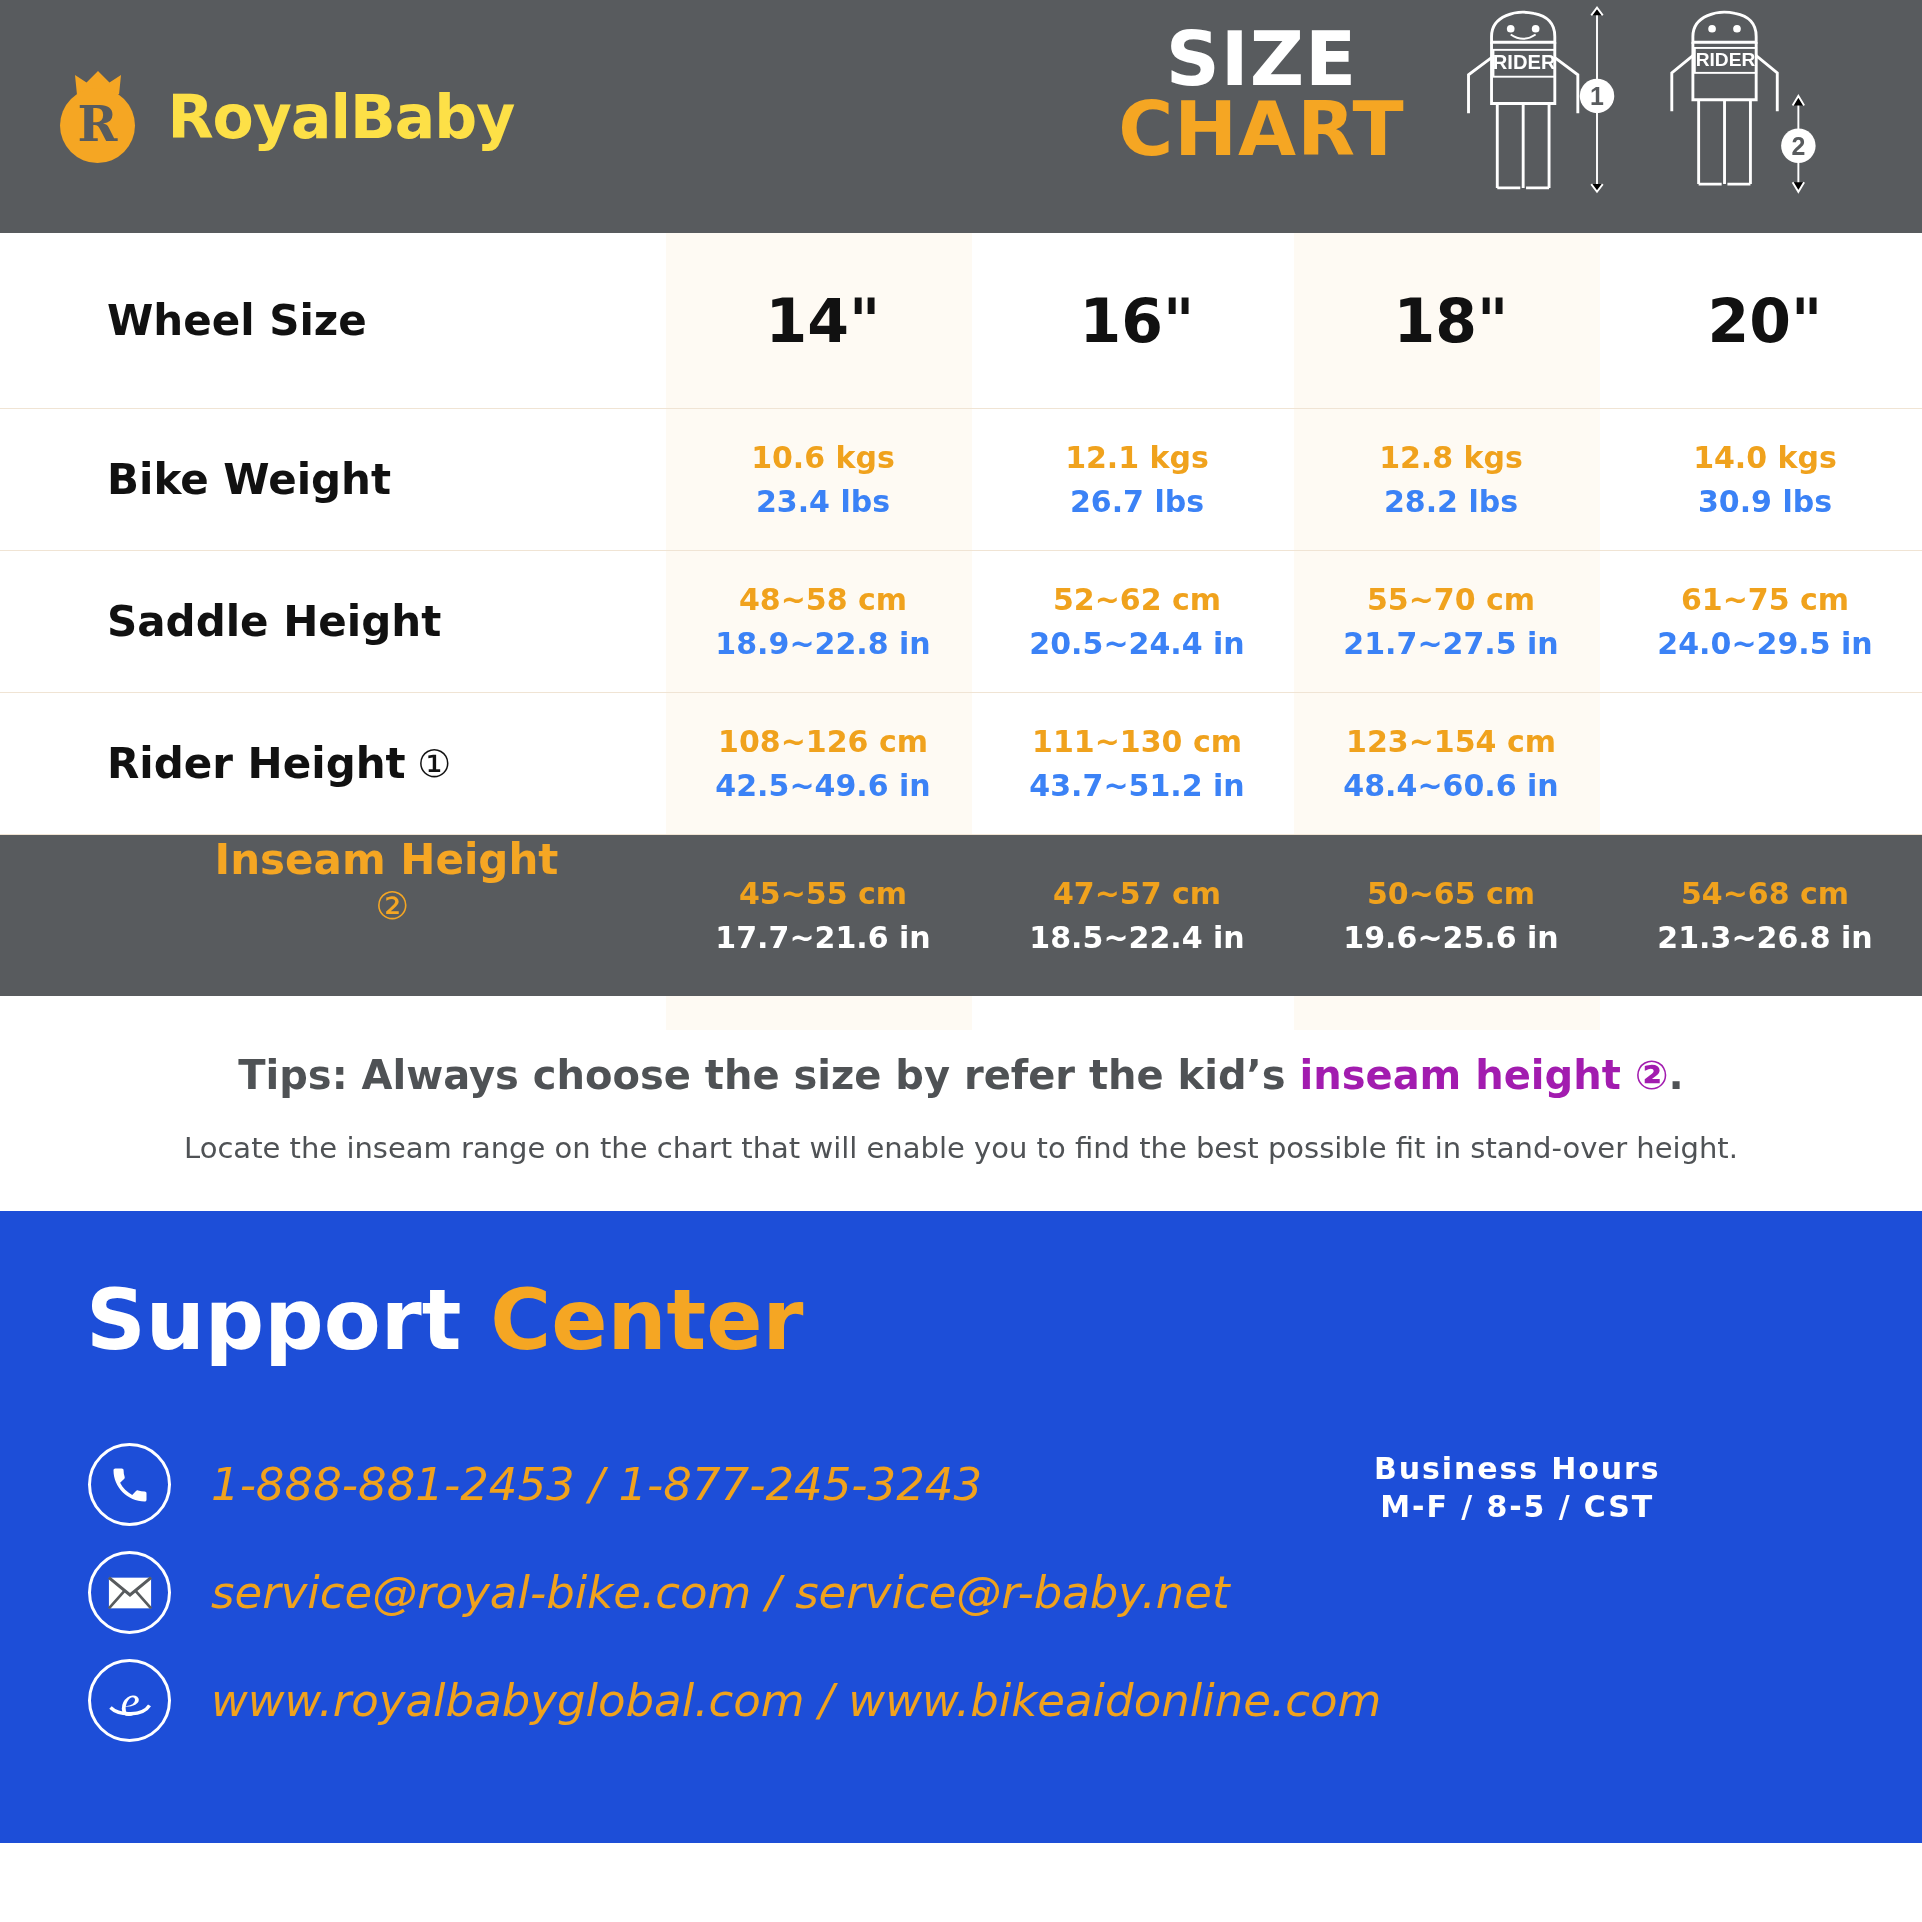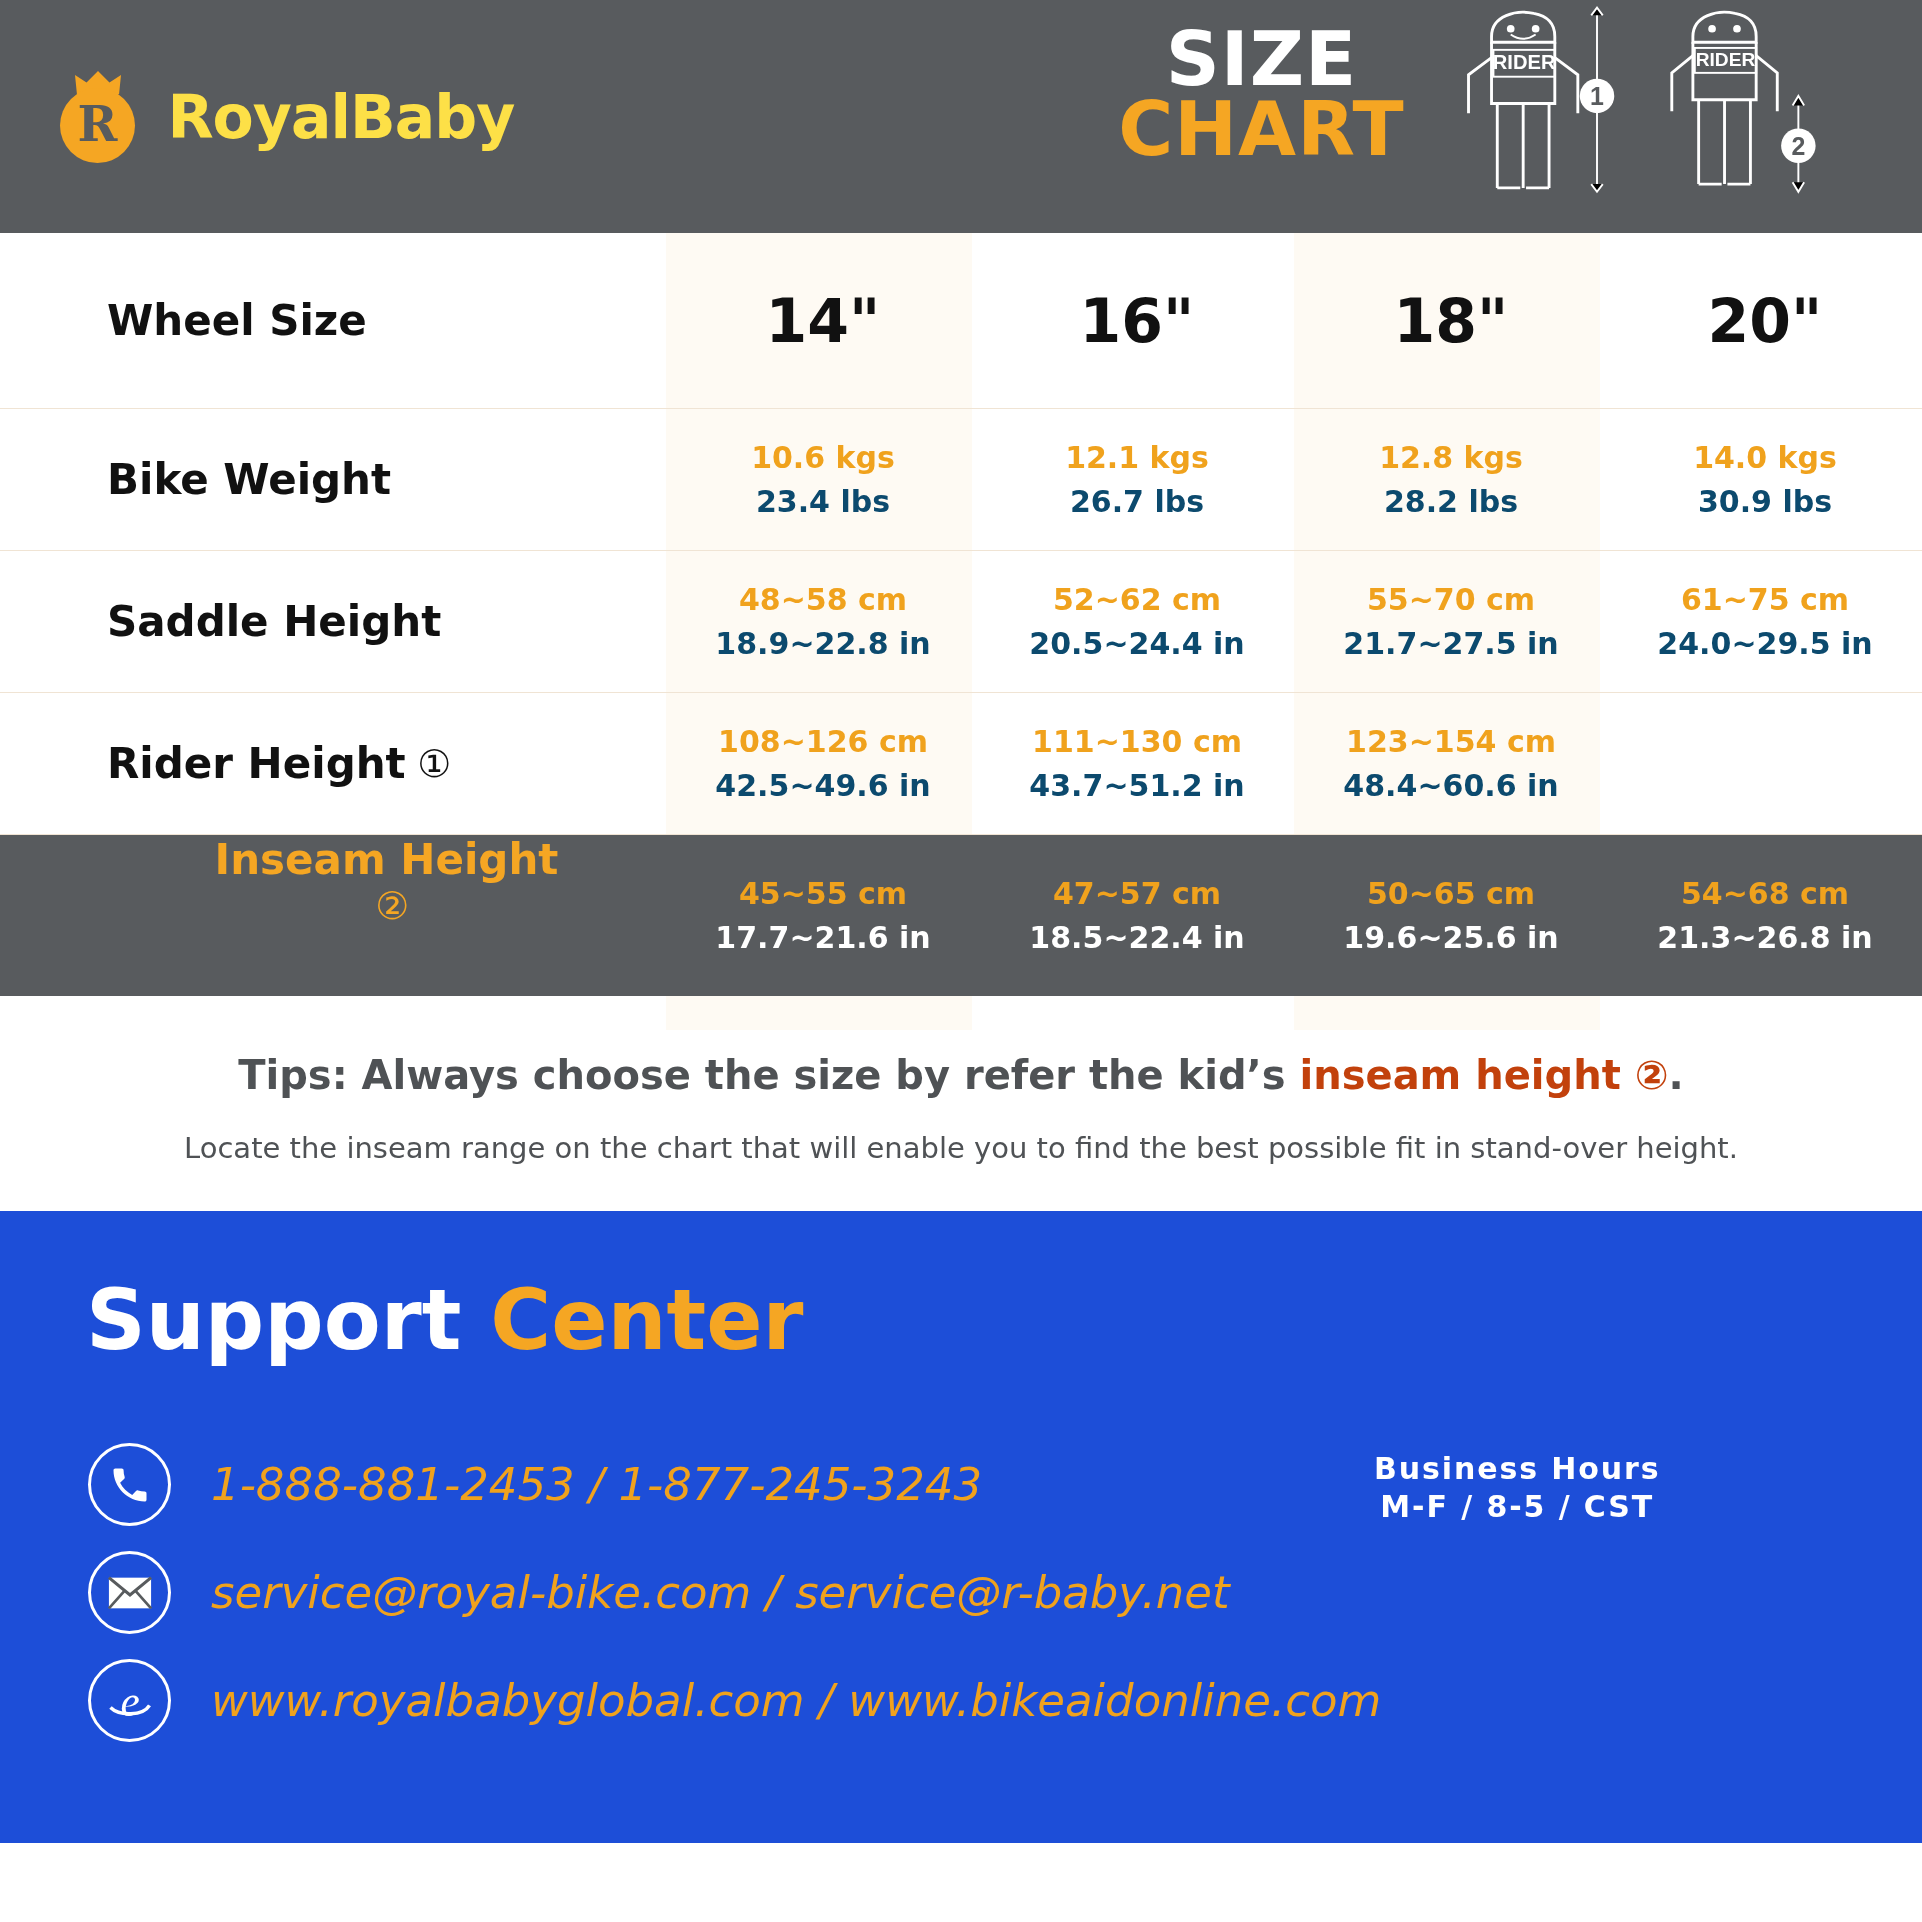--- a/index.html
+++ b/index.html
@@ -148,21 +148,21 @@
   .v-top {
     font-size: 30px;
     font-weight: bold;
     color: #f0a21d;
     line-height: 1.45;
     font-family: "DejaVu Sans", sans-serif;
   }
   .v-bot {
     font-size: 30px;
     font-weight: bold;
-    color: #0c4a6e;
+    color: #3b82f6;
     line-height: 1.45;
     font-family: "DejaVu Sans", sans-serif;
   }
   .row.dark .v-bot { color: #ffffff; }
   .circ {
     font-size: 38px;
     font-weight: normal;
     margin-left: 11.5px;
     font-family: "DejaVu Sans", sans-serif;
   }
@@ -176,21 +176,21 @@
     background: #ffffff;
     padding: 56px 0 46px 0;
     text-align: center;
   }
   .tips-main {
     font-size: 40px;
     font-weight: bold;
     color: #4f5255;
     font-family: "DejaVu Sans", sans-serif;
   }
-  .tips-main .hl { color: #c2410c; }
+  .tips-main .hl { color: #a21caf; }
   .tips-sub {
     margin-top: 33px;
     font-size: 29px;
     color: #4f5255;
     font-family: "DejaVu Sans", sans-serif;
   }
 
   
   .support {
     background: #1d4ed8;

